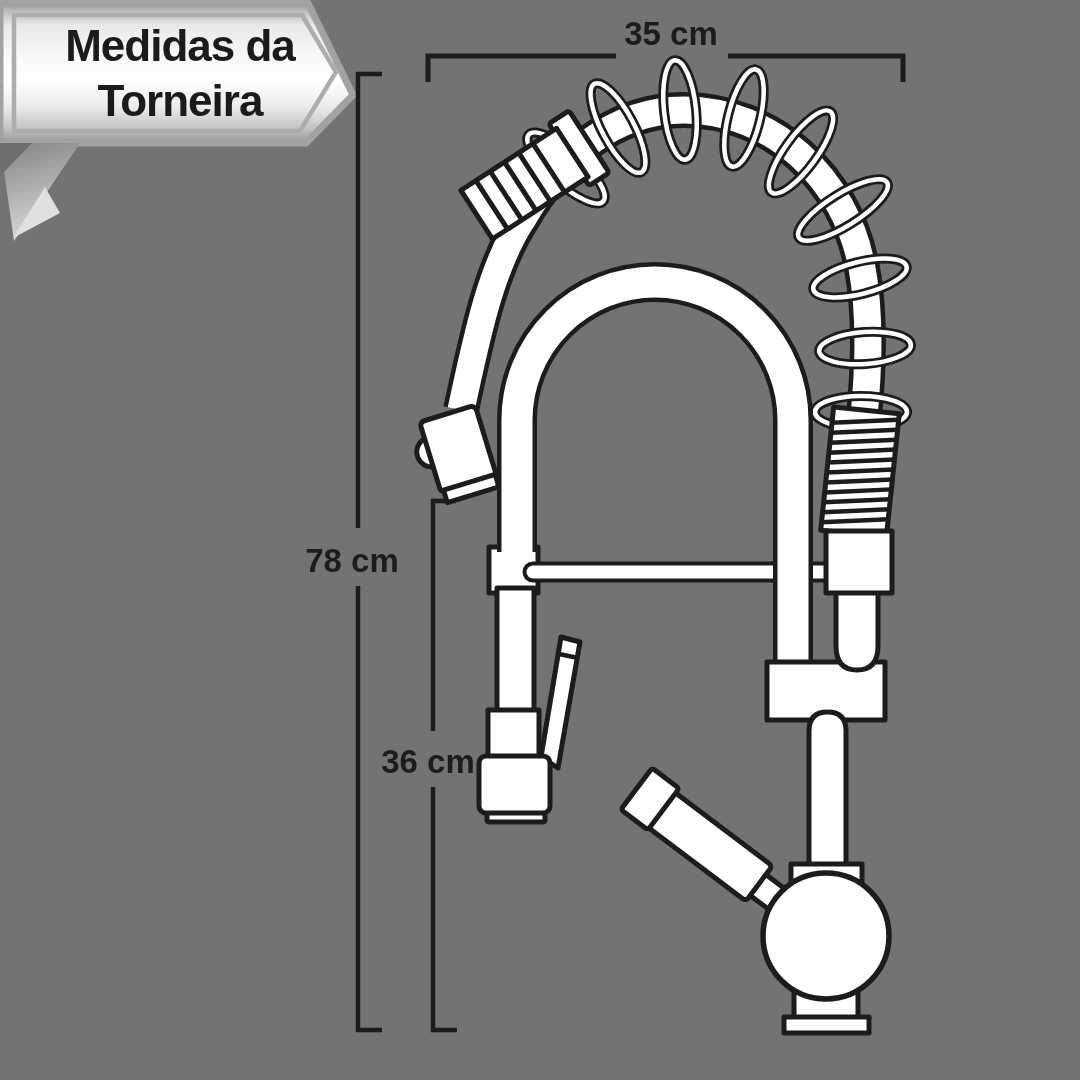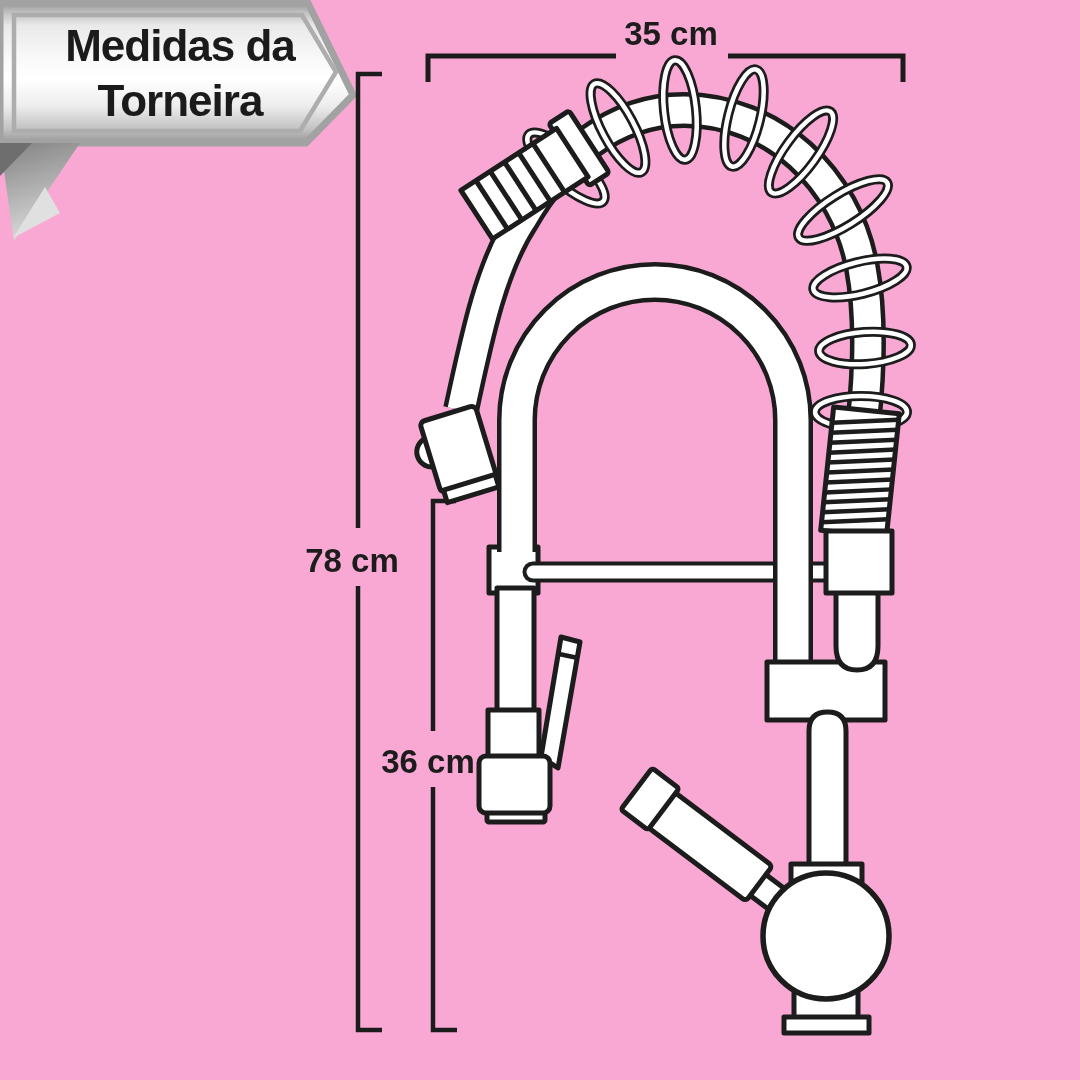--- a/index.html
+++ b/index.html
@@ -1,16 +1,16 @@
 <!DOCTYPE html>
 <html><head>
 <meta charset="utf-8">
 <style>
   html,body{margin:0;padding:0;background:#ffffff;}
-  .stage{position:relative;width:1080px;height:1080px;background:#f9a8d4;overflow:hidden;
+  .stage{position:relative;width:1080px;height:1080px;background:#737373;overflow:hidden;
          font-family:"Liberation Sans",sans-serif;}
   svg{display:block}
   .dim-label{font-family:"Liberation Sans",sans-serif;font-weight:700;font-size:33px;fill:#1c1c1c;}
   .banner-text{font-family:"Liberation Sans",sans-serif;font-weight:700;font-size:44px;fill:#1b1b1b;letter-spacing:-1px;}
 </style>
 </head>
 <body>
 
 <div class="stage">
 <svg width="1080" height="1080" viewBox="0 0 1080 1080">

